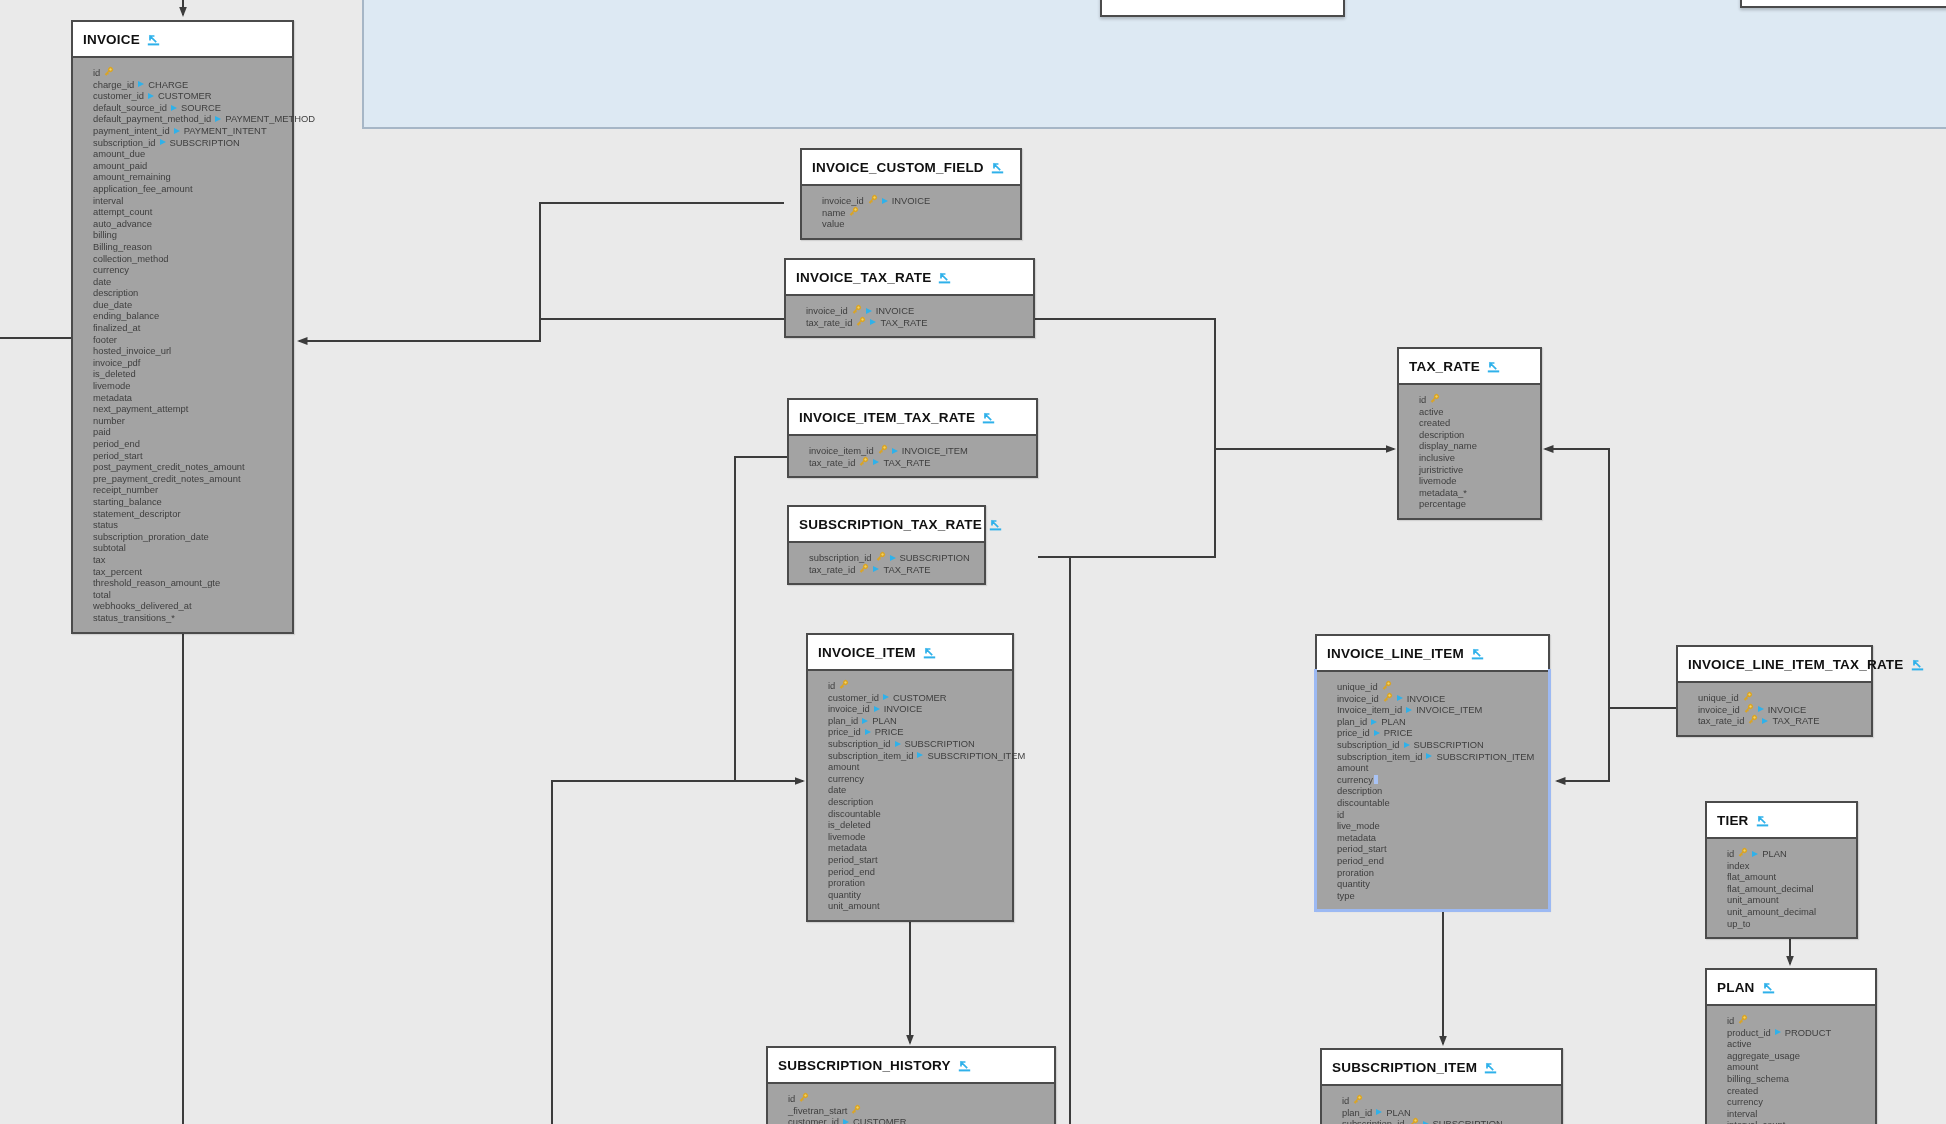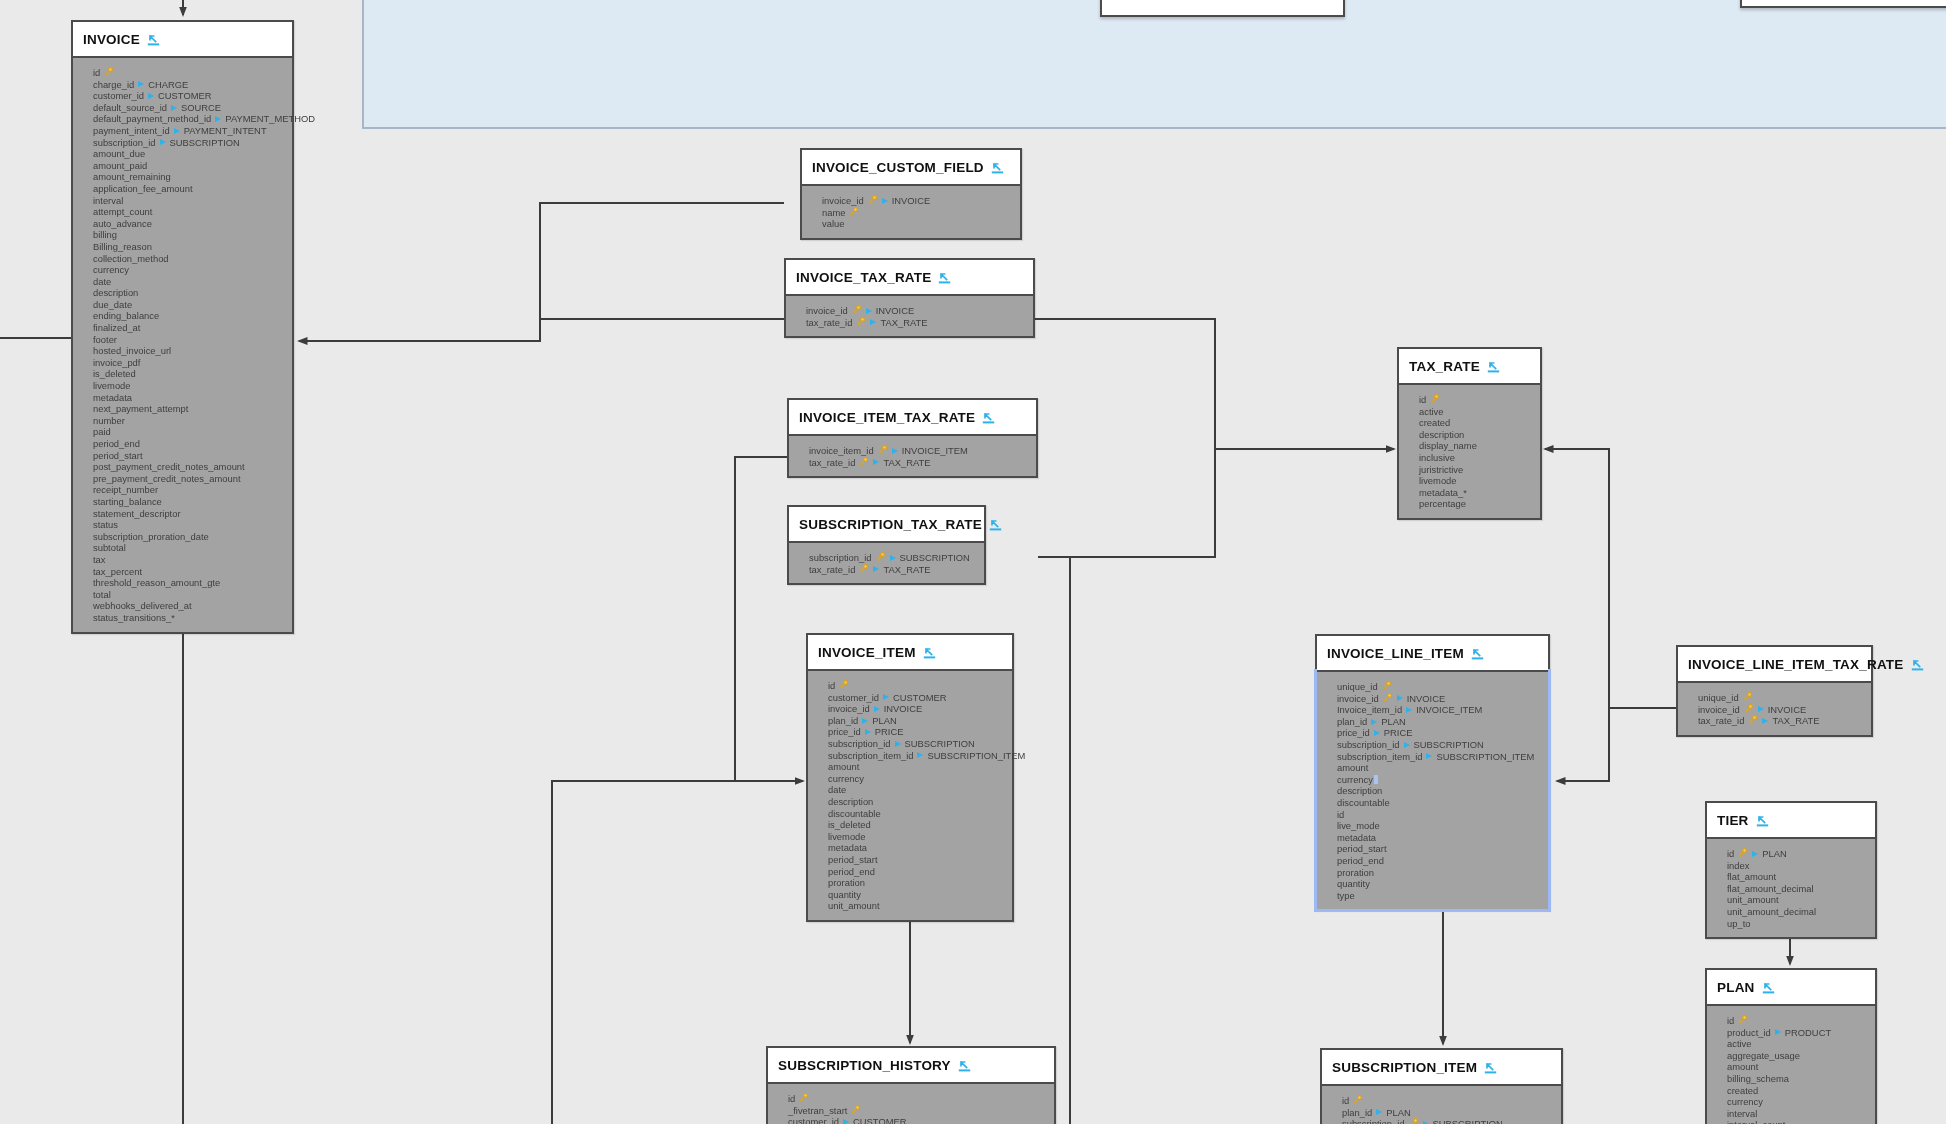--- a/index.html
+++ b/index.html
@@ -669,21 +669,21 @@
                 <circle cx="6" cy="2.9" r="2" fill="#f6d35c" stroke="#d9a427" stroke-width="1.5"></circle>
                 <path d="M6 4.9 V11 M6 8.2 h2.1 M6 10.2 h1.7" stroke="#d9a427" stroke-width="1.6" fill="none"></path>
               </g>
             </svg>
           </span>
           <span class="tri"></span>
           <span class="f-ref">TAX_RATE</span>
         </div>
       </div>
     </div>
-    <div class="etable" style="left: 1705px; top: 801px; width: 172px;">
+    <div class="etable" style="left: 1705px; top: 801px; width: 153px;">
       <div class="t-header">
         <span class="t-title">TIER</span>
         <span class="x-icon">
           <svg width="13" height="13" viewBox="0 0 13 13" fill="none" stroke="#2fb1ea" stroke-width="1.7" stroke-linecap="square">
             <path d="M3 3 h3.6 M3 3 v3.6 M3 3 l5.6 5.6"></path>
             <path d="M1.8 11.4 h9.4" stroke-width="2"></path>
           </svg>
         </span>
       </div>
       <div class="t-body">

